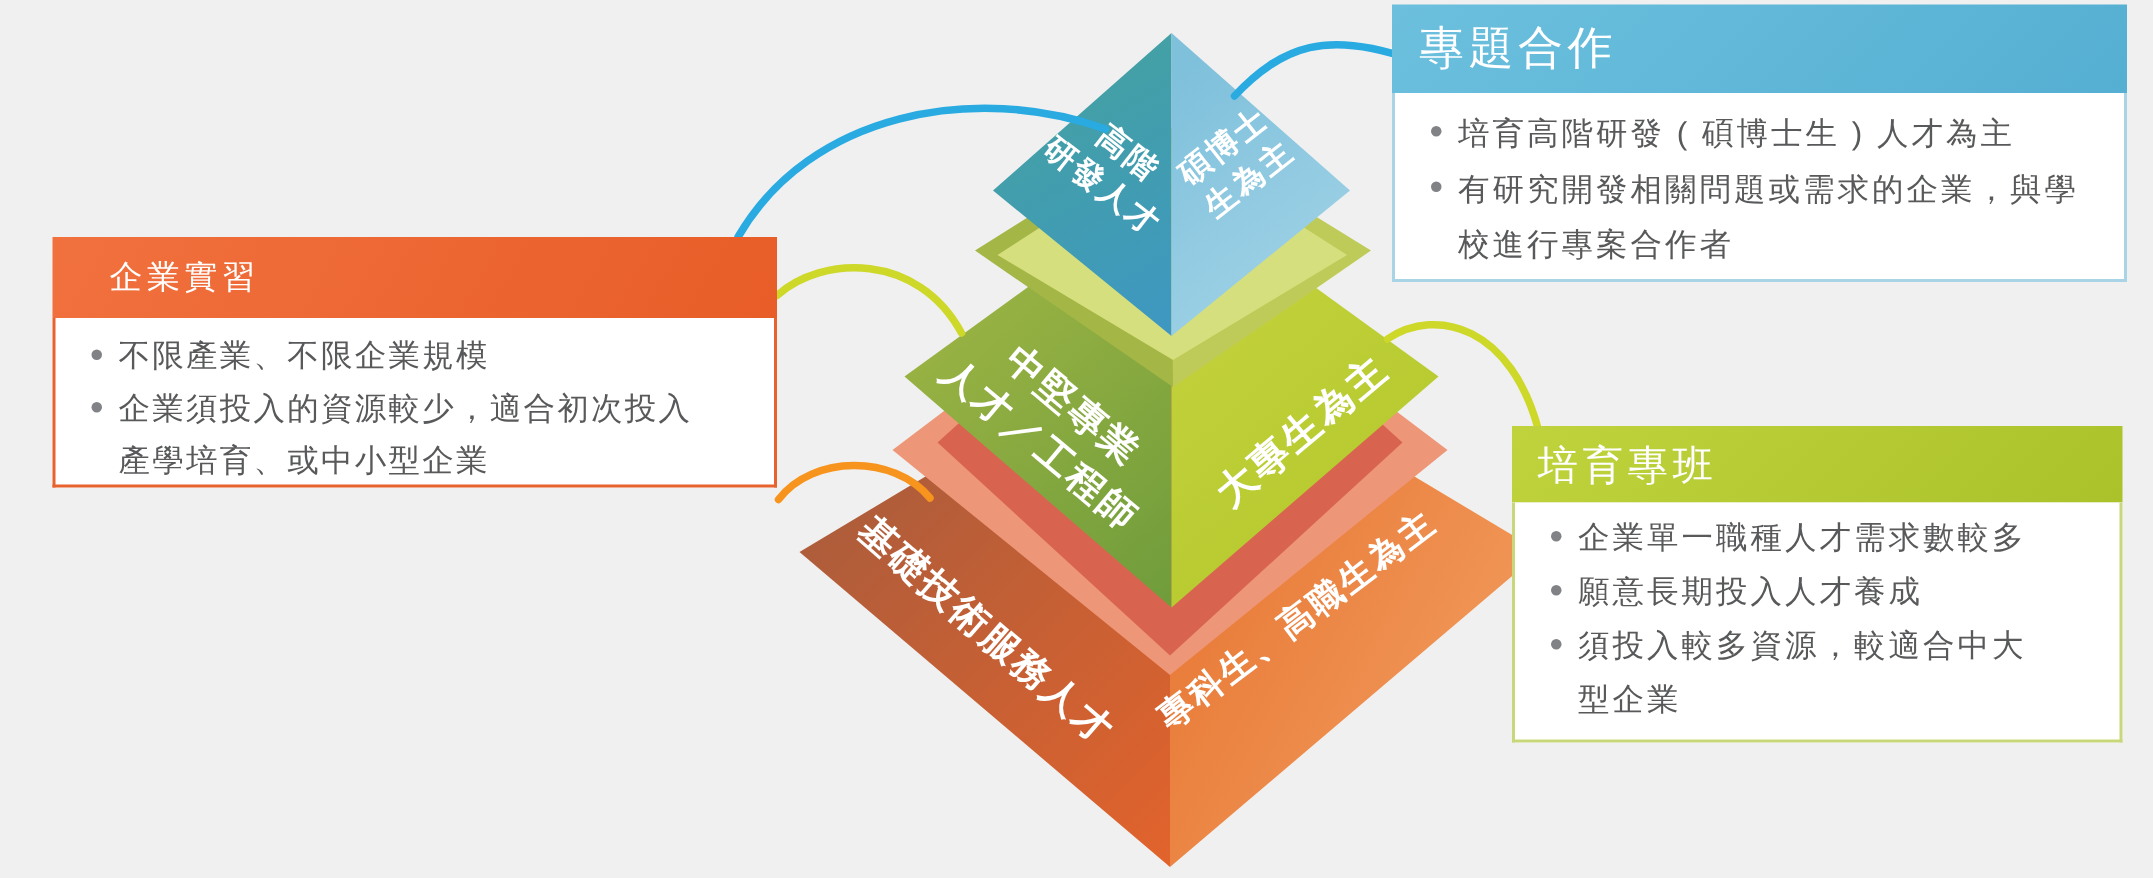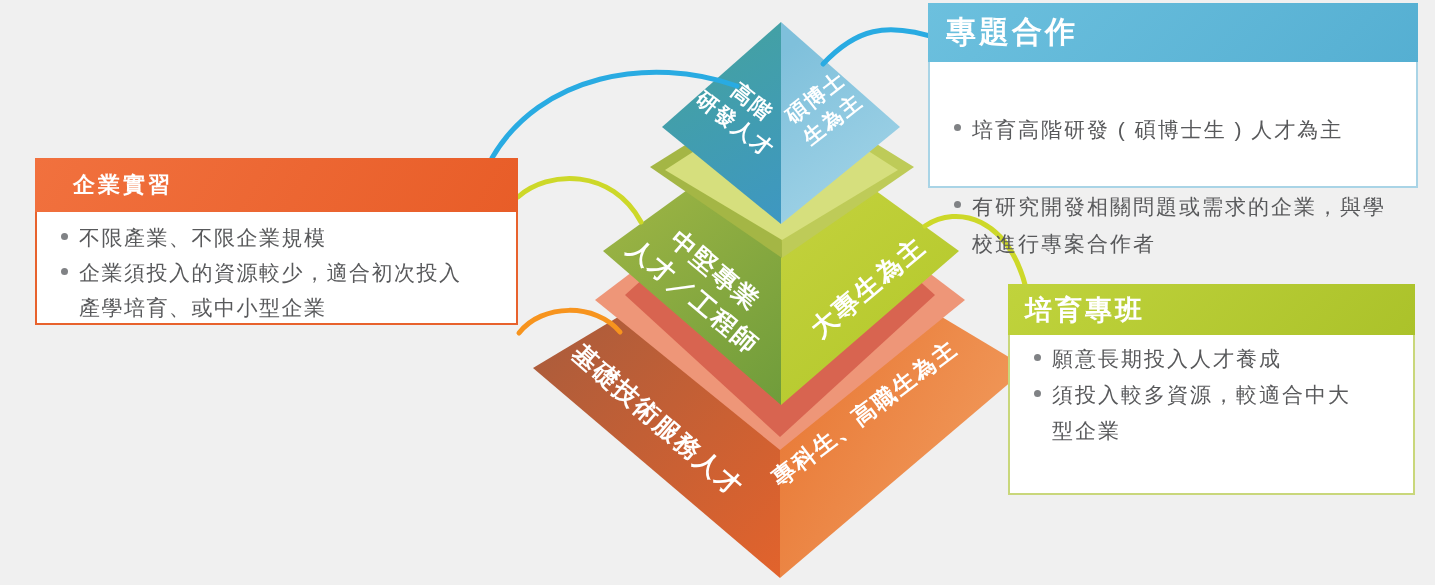--- a/index.html
+++ b/index.html
@@ -8,21 +8,21 @@
     background:#F0F0F0;
     font-family:"Liberation Sans","DejaVu Sans",sans-serif;
   }
   #pyramid-layer{position:absolute;left:0;top:0;width:1435px;height:585px;}
   .face-label{fill:#fff;font-weight:bold;text-anchor:middle;letter-spacing:2px;}
   .fs21{font-size:21px;} .fs23{font-size:23px;} .fs25{font-size:25px;} .fs26{font-size:26px;}
 
   .card{position:absolute;box-sizing:border-box;}
   .card-header{
     box-sizing:border-box;display:flex;align-items:center;
-    width:100%;color:#fff;font-weight:bold;letter-spacing:3px;
+    width:100%;color:#fff;font-weight:normal;letter-spacing:3px;
   }
   .card-body{
     box-sizing:border-box;background:#fff;margin:0;
     list-style:none;width:100%;
   }
   .card-body li{
     position:relative;color:#58595B;font-size:21px;letter-spacing:2px;
     padding-left:26px;
   }
   .card-body li::before{
@@ -45,21 +45,21 @@
   
   .card-project{left:928px;top:3px;width:490px;height:185px;}
   .card-project .card-header{
     height:59px;font-size:30px;padding-left:18px;
     background:linear-gradient(135deg,#6CC0DE,#55AFD2);
   }
   .card-project .card-body{
     height:126px;border:2px solid #A9D4E6;border-top:none;
     padding:9px 0 0 16px;
   }
-  .card-project li{line-height:37px;padding-right:28px;margin-top:40px;}
+  .card-project li{line-height:37px;padding-right:28px;}
 
   
   .card-cohort{left:1008px;top:284px;width:407px;height:211px;}
   .card-cohort .card-header{
     height:51px;font-size:27px;padding-left:17px;
     background:linear-gradient(135deg,#C0D33C,#ABC22A);
   }
   .card-cohort .card-body{
     height:160px;border:2px solid #C9D77B;border-top:none;
     padding:6px 0 0 16px;
@@ -160,16 +160,17 @@
     <li>培育高階研發 ( 碩博士生 ) 人才為主</li>
     <li>有研究開發相關問題或需求的企業，與學校進行專案合作者</li>
   </ul>
 </div>
 
 <div class="card card-cohort">
   <div class="card-header">
     <span>培育專班</span>
   </div>
   <ul class="card-body">
+    <li>企業單一職種人才需求數較多</li>
     <li>願意長期投入人才養成</li>
     <li>須投入較多資源，較適合中大型企業</li>
   </ul>
 </div>
 
 </body></html>

